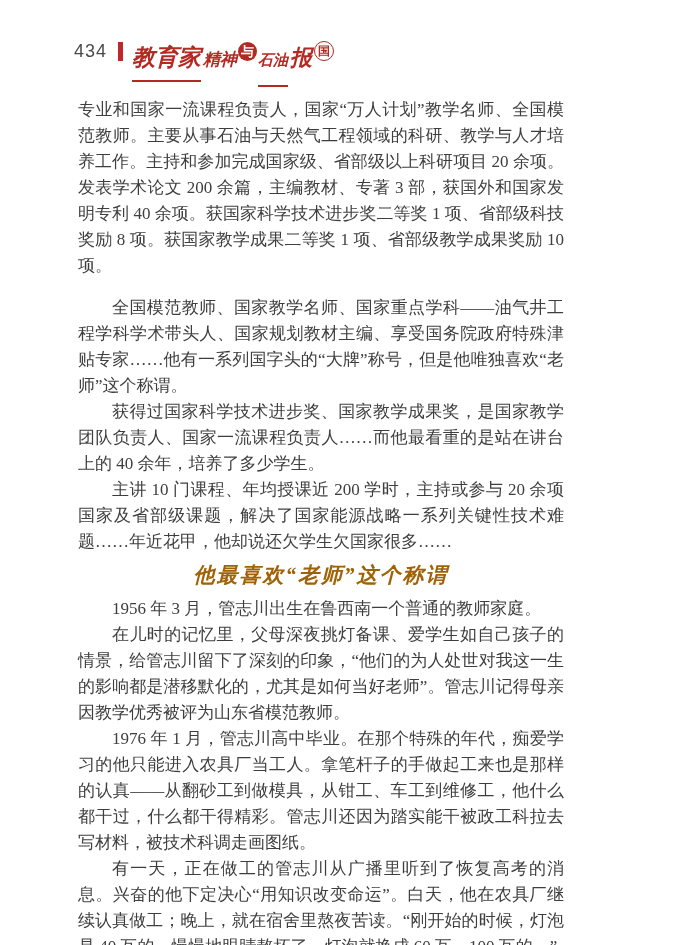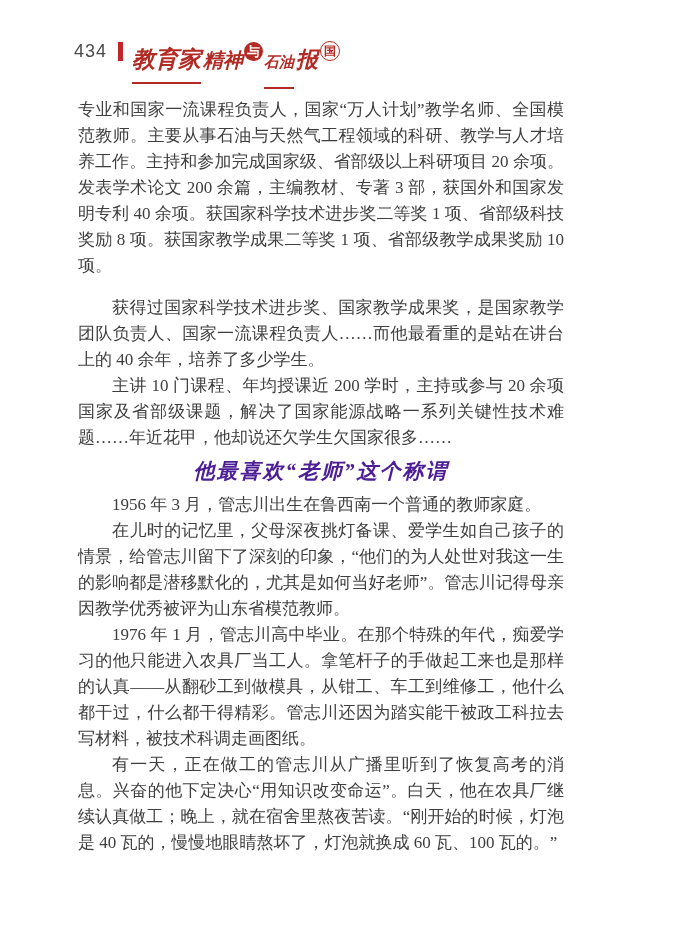--- a/index.html
+++ b/index.html
@@ -40,21 +40,21 @@
     color: #b22a23;
     font-weight: bold;
     font-style: italic;
   }
   .logo-big {
     font-size: 23px;
     line-height: 1;
     border-bottom: 2px solid #b22a23;
     padding-bottom: 11px;
   }
-  .logo-mid { font-size: 20px; line-height: 1; margin-left: 2px; margin-top: 36px; }
+  .logo-mid { font-size: 17px; line-height: 1; margin-left: 2px; margin-top: 36px; }
   .logo-and {
     font-style: normal;
     display: inline-block;
     width: 19px; height: 19px;
     line-height: 19px;
     text-align: center;
     background: #b22a23;
     color: #ffffff;
     border-radius: 50%;
     font-size: 13px;
@@ -91,21 +91,21 @@
   }
   .page-body p {
     margin: 0;
     text-indent: 2em;
     text-justify: inter-ideograph;
   }
   .page-body p.no-indent { text-indent: 0; }
   .page-body p.gap-after { margin-bottom: 16px; margin-top: 31px; }
   .section-heading {
     text-align: center;
-    color: #4c1d95;
+    color: #a16207;
     font-size: 21px;
     line-height: 26px;
     font-weight: bold;
     font-style: italic;
     letter-spacing: 2px;
     margin: 7px 0 8px 0;
   }
 </style>
 </head>
 <body>
@@ -121,20 +121,21 @@
       <span class="logo-and">与</span>
       <span class="logo-small">石油</span>
       <span class="logo-serve">报</span>
       <span class="logo-country">国</span>
     </span>
   </header>
 
   <main class="page-body">
     <section id="lede">
         <p class="para no-indent gap-after">专业和国家一流课程负责人，国家“万人计划”教学名师、全国模范教师。主要从事石油与天然气工程领域的科研、教学与人才培养工作。主持和参加完成国家级、省部级以上科研项目 20 余项。发表学术论文 200 余篇，主编教材、专著 3 部，获国外和国家发明专利 40 余项。获国家科学技术进步奖二等奖 1 项、省部级科技奖励 8 项。获国家教学成果二等奖 1 项、省部级教学成果奖励 10 项。</p>
+        <p class="para">全国模范教师、国家教学名师、国家重点学科——油气井工程学科学术带头人、国家规划教材主编、享受国务院政府特殊津贴专家……他有一系列国字头的“大牌”称号，但是他唯独喜欢“老师”这个称谓。</p>
         <p class="para">获得过国家科学技术进步奖、国家教学成果奖，是国家教学团队负责人、国家一流课程负责人……而他最看重的是站在讲台上的 40 余年，培养了多少学生。</p>
         <p class="para">主讲 10 门课程、年均授课近 200 学时，主持或参与 20 余项国家及省部级课题，解决了国家能源战略一系列关键性技术难题……年近花甲，他却说还欠学生欠国家很多……</p>
       </section>
     <h2 class="section-heading">他最喜欢“老师”这个称谓</h2>
     <section id="story">
         <p class="para">1956 年 3 月，管志川出生在鲁西南一个普通的教师家庭。</p>
         <p class="para">在儿时的记忆里，父母深夜挑灯备课、爱学生如自己孩子的情景，给管志川留下了深刻的印象，“他们的为人处世对我这一生的影响都是潜移默化的，尤其是如何当好老师”。管志川记得母亲因教学优秀被评为山东省模范教师。</p>
         <p class="para">1976 年 1 月，管志川高中毕业。在那个特殊的年代，痴爱学习的他只能进入农具厂当工人。拿笔杆子的手做起工来也是那样的认真——从翻砂工到做模具，从钳工、车工到维修工，他什么都干过，什么都干得精彩。管志川还因为踏实能干被政工科拉去写材料，被技术科调走画图纸。</p>
         <p class="para">有一天，正在做工的管志川从广播里听到了恢复高考的消息。兴奋的他下定决心“用知识改变命运”。白天，他在农具厂继续认真做工；晚上，就在宿舍里熬夜苦读。“刚开始的时候，灯泡是 40 瓦的，慢慢地眼睛熬坏了，灯泡就换成 60 瓦、100 瓦的。”</p>
       </section>

